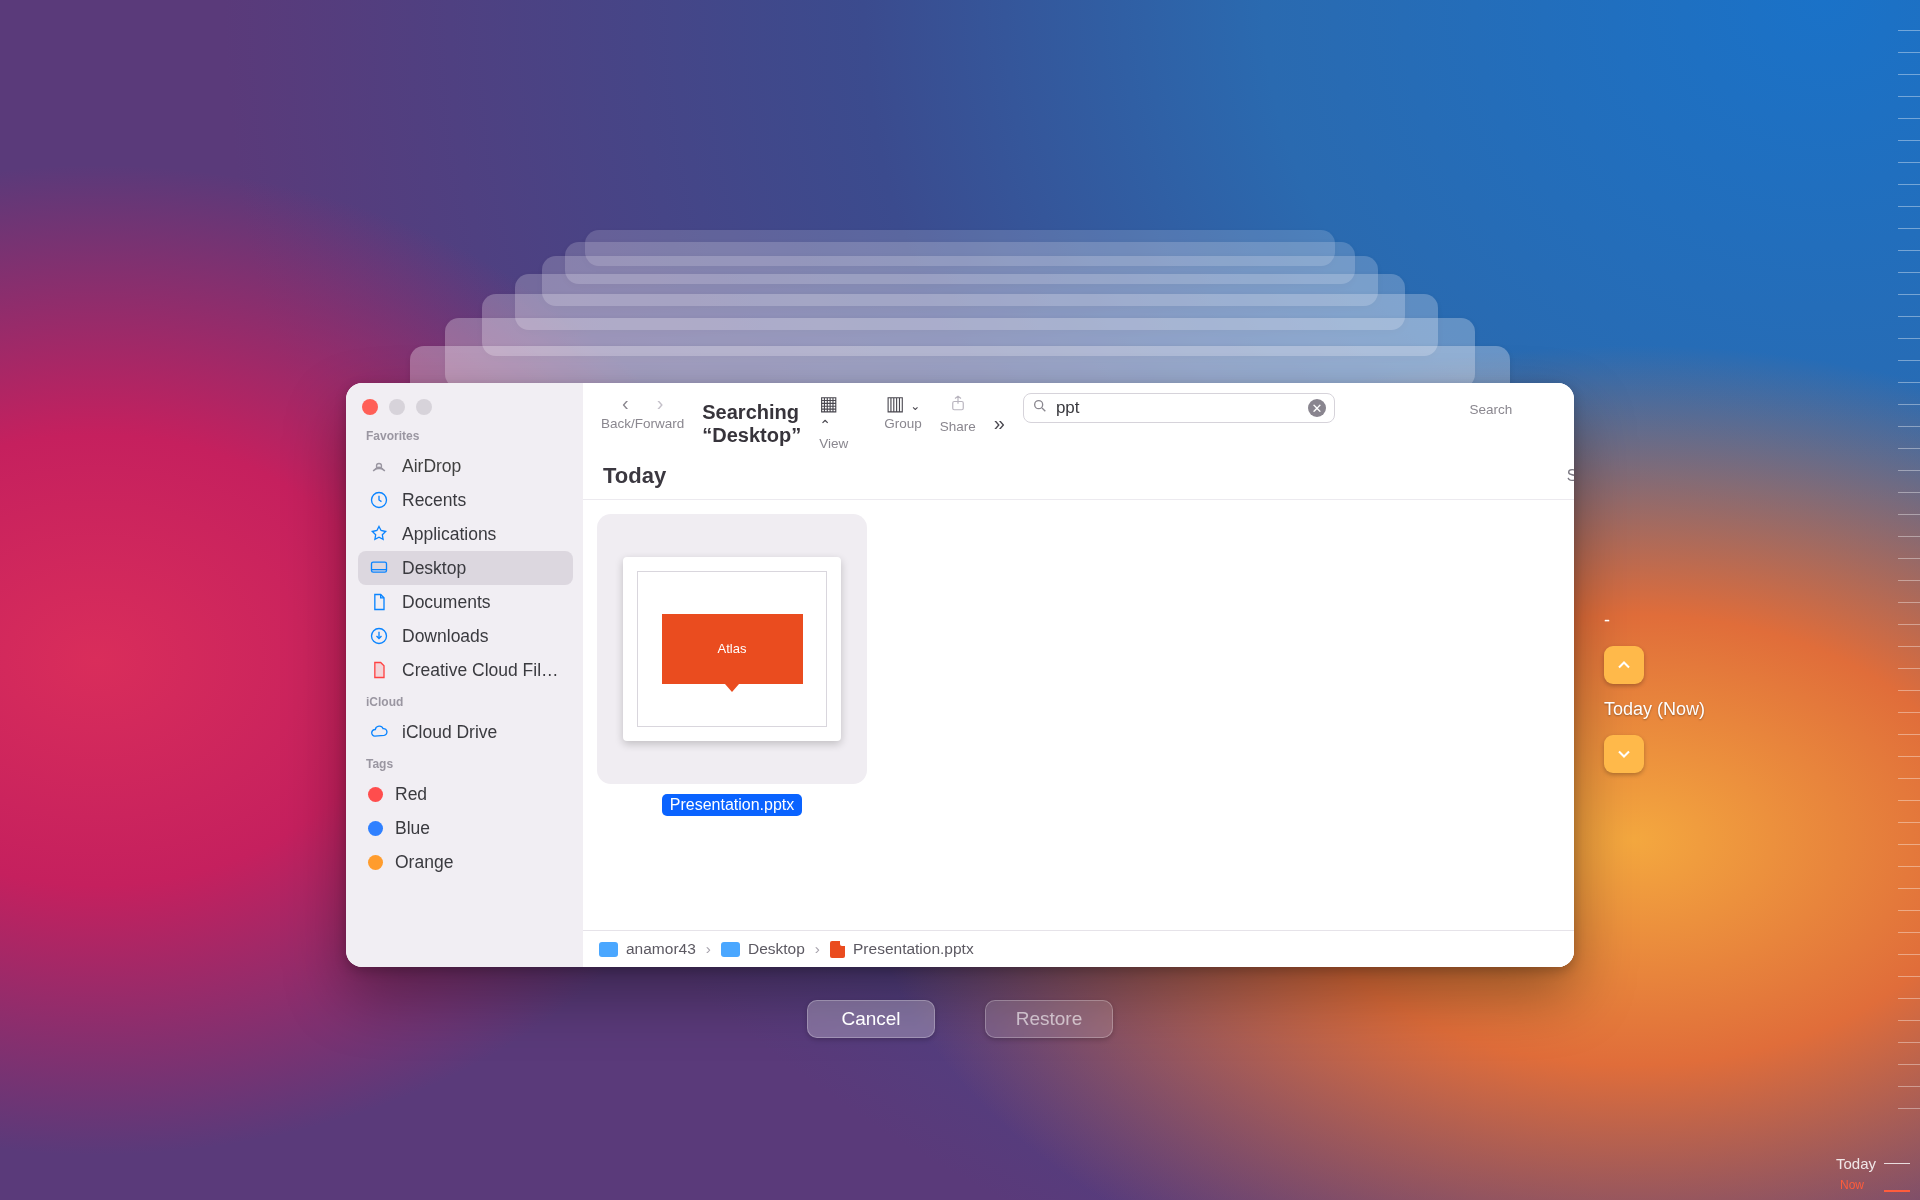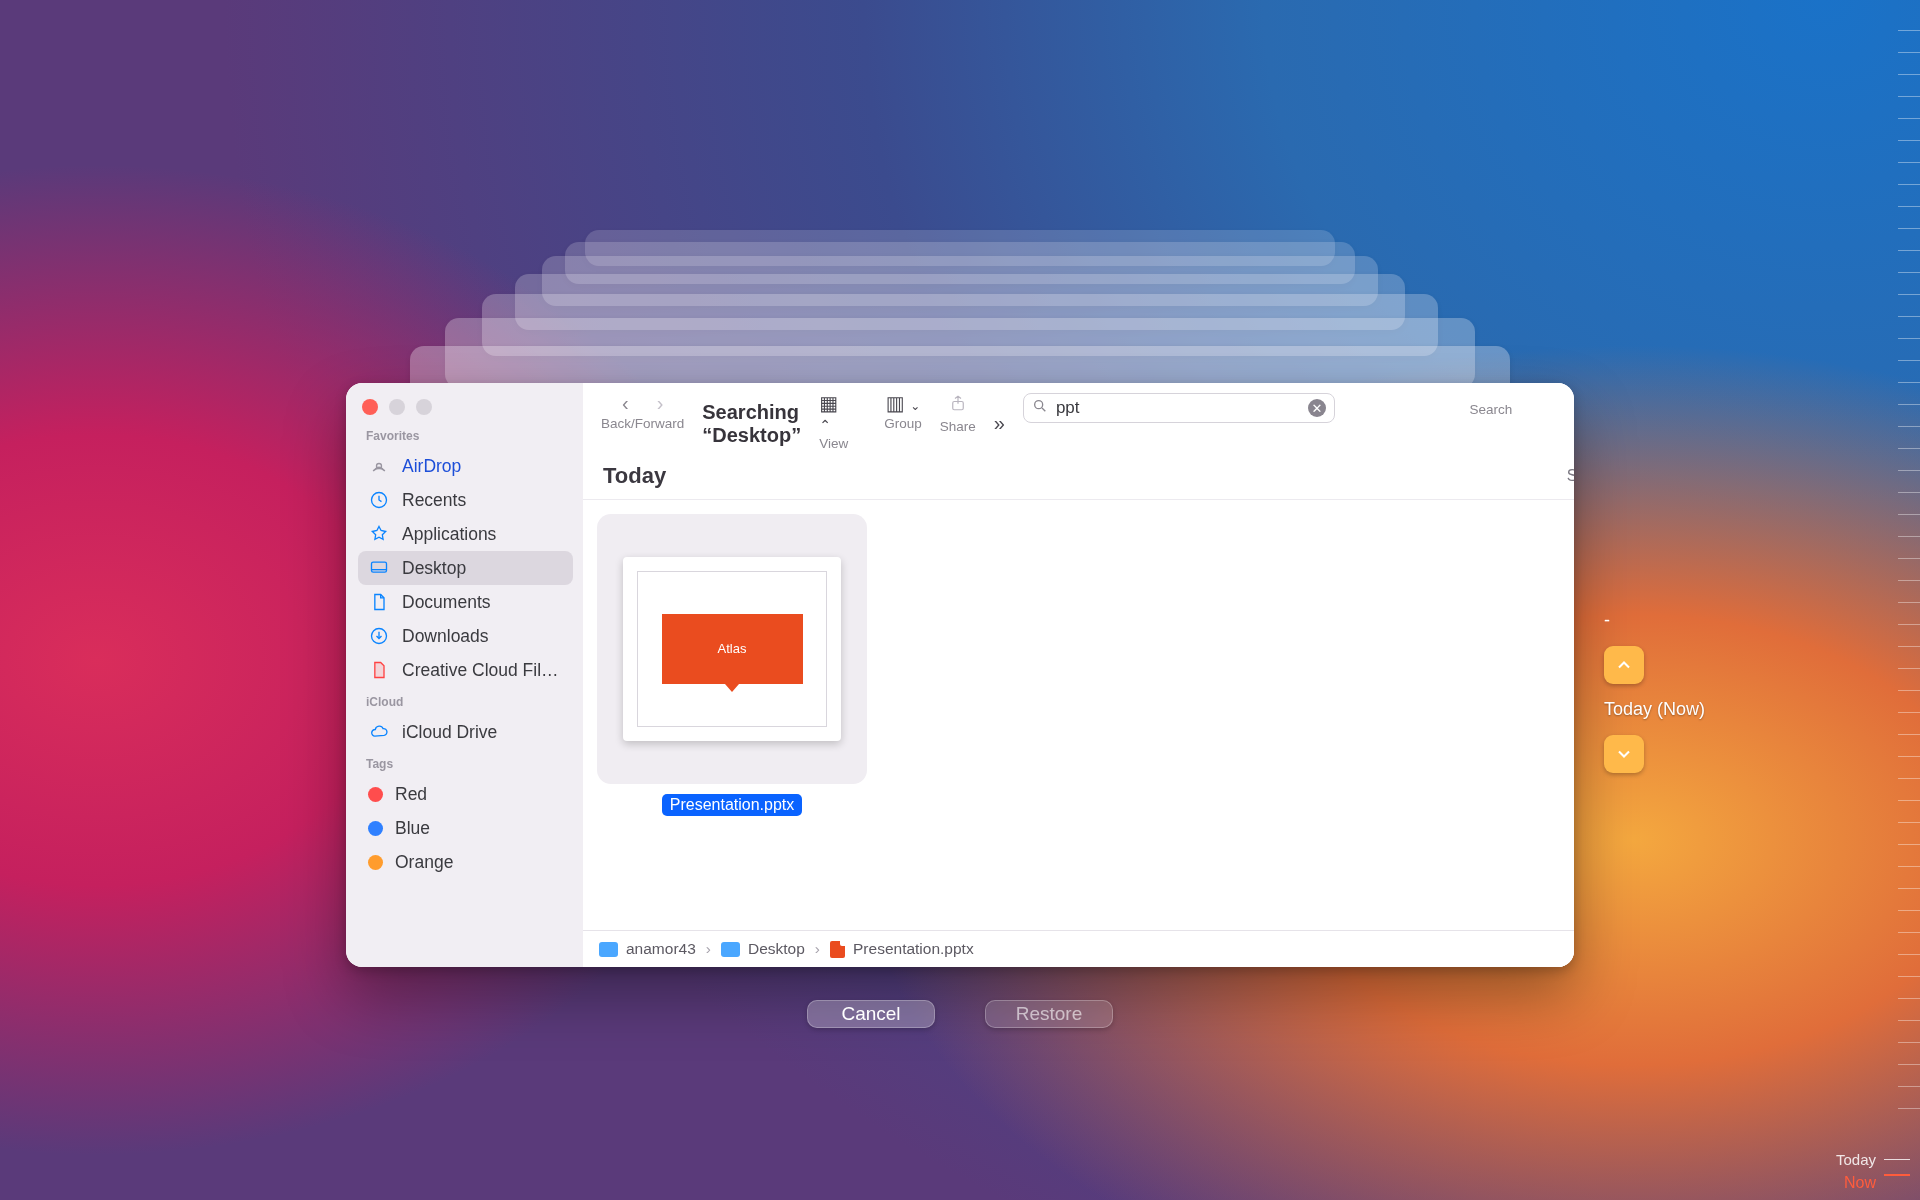--- a/index.html
+++ b/index.html
@@ -26,21 +26,21 @@
     position:absolute; top:30px; bottom:80px; right:0; width:22px;
     background-image: repeating-linear-gradient(
       to bottom, rgba(255,255,255,0.38) 0 1px, transparent 1px 22px);
   }
   .timeline-labels {
     position:absolute; right:10px; bottom:8px; text-align:right;
     display:flex; flex-direction:column; align-items:flex-end; gap:6px;
     font-size:15px;
   }
   .timeline-labels .today { color: rgba(255,255,255,0.85); }
-  .timeline-labels .now-row   { display:flex; align-items:flex-start; gap:8px; color:#ff5c3c; font-size:16px; }
+  .timeline-labels .now-row   { display:flex; align-items:flex-end; gap:20px; color:#ff5c3c; font-size:12px; }
   .timeline-labels .now-tick { width:26px; height:2px; background:#ff5c3c; }
   .timeline-labels .today-tick { width:26px; height:1px; background:rgba(255,255,255,0.8); }
   .timeline-labels .today-row { display:flex; align-items:center; gap:8px; color:rgba(255,255,255,0.85); }
 
   
   .tm-side {
     position:absolute; left:1605px; top:600px; display:flex; flex-direction:column; align-items:flex-start; gap:15px;
     color:#fff; font-size:18px; font-weight:500;
   }
   .tm-btn {
@@ -82,21 +82,21 @@
   .traffic { display:flex; gap:11px; padding:4px 0 0 4px; margin-bottom:14px; }
   .tl { width:16px; height:16px; border-radius:50%; }
   .tl.red{ background:#ff5f57; }
   .tl.dim{ background:#d7d3da; }
 
   .side-section-title { font-size:12px; color:#9a96a1; font-weight:600; margin:8px 0 6px 8px; }
   .side-item {
     display:flex; align-items:center; gap:12px; padding:5px 10px; border-radius:8px;
     color:#3a3a3f; min-height:34px;
   }
-  .side-item.grey { color:#1d4ed8; }
+  .side-item.grey { color:#404040; }
   .side-item.selected { background:#dcd7df; }
   .side-item .icon { width:22px; display:flex; align-items:center; justify-content:center; }
   .side-item svg { width:20px; height:20px; fill:none; stroke:#0a84ff; stroke-width:1.6; }
   .side-item.grey svg { stroke:#9a96a1; }
   .side-item.red-icon svg { stroke:#ff4242; }
 
   .tag-dot { width:15px; height:15px; border-radius:50%; }
 
   
   .content { flex:1; display:flex; flex-direction:column; background:#fff; border-top-right-radius:16px; border-bottom-right-radius:16px; }
@@ -179,21 +179,21 @@
   .pb-folder{ background:#4aa7ff; }
   .pb-ppt{ width:15px; height:17px; background:#ea4c1f; border-radius:2px; position:relative;}
   .pb-ppt::after{ content:""; position:absolute; right:-1px; top:-1px; width:6px; height:6px; background:#fff; border-bottom-left-radius:2px;}
 
   
   .tm-actions{
     position:absolute; left:50%; top:1000px; transform:translateX(-50%);
     display:flex; gap:50px;
   }
   .tm-action{
-    min-width:128px; height:28px; border-radius:10px; display:flex; align-items:center; justify-content:center;
+    min-width:128px; height:38px; border-radius:10px; display:flex; align-items:center; justify-content:center;
     color:#fff; font-size:19px; font-weight:500;
     background:rgba(255,255,255,0.26);
     backdrop-filter: blur(2px);
     box-shadow: inset 0 0 0 1px rgba(255,255,255,0.25), 0 2px 5px rgba(0,0,0,0.20);
   }
   .tm-action.dim{ color:rgba(255,255,255,0.60); background:rgba(255,255,255,0.14);}
 
 </style>
 </head>
 <body>

